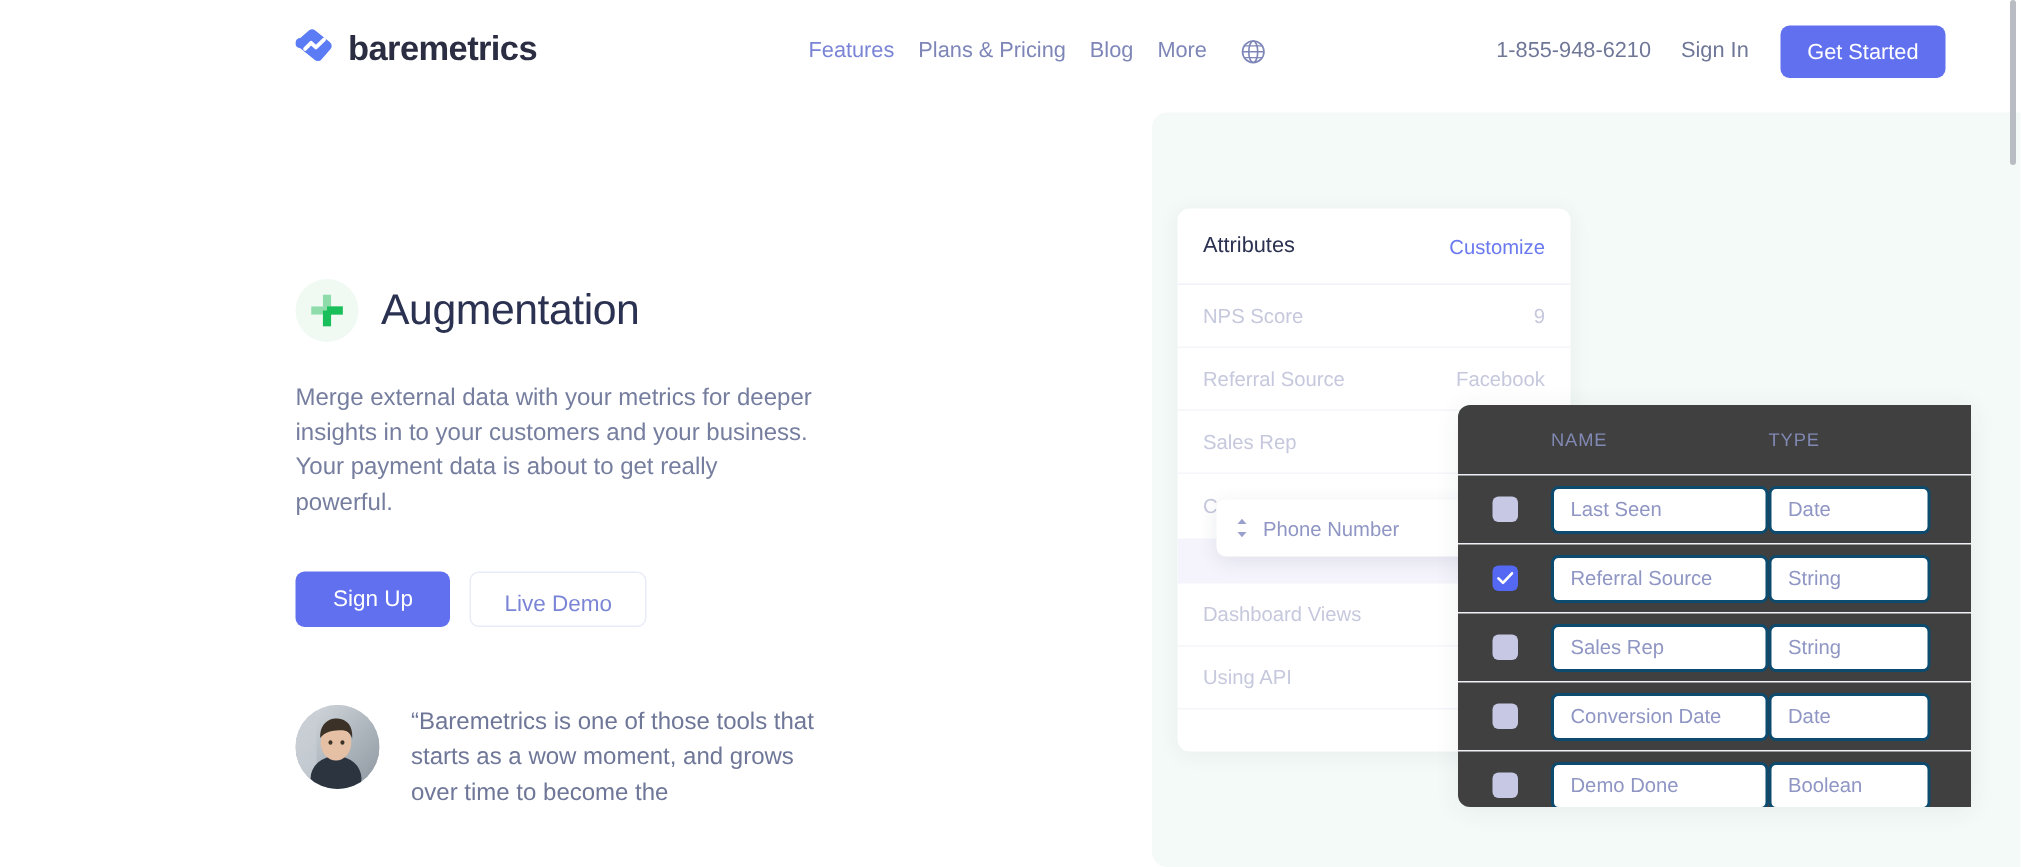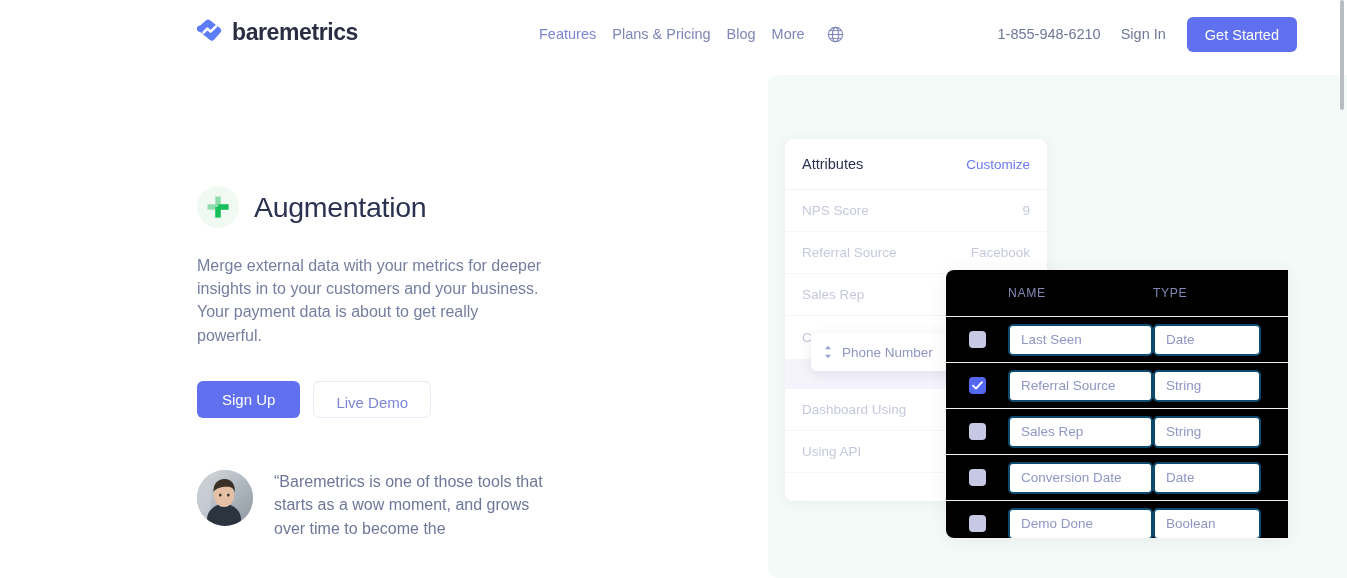--- a/index.html
+++ b/index.html
@@ -124,23 +124,23 @@
     background: #ffffff; border-radius: 6px;
     box-shadow: 0 3px 13px rgba(40,50,90,0.10);
     display: flex; align-items: center; padding: 0 12px;
     z-index: 18; font-size: 13.5px; color: #8f96c4;
   }
   .drag-handle { margin-right: 9px; color: #9aa0cd; font-size: 12px; line-height: 1; }
   .drag-name { flex: 1; }
   .drag-val { color: #2b3150; }
 
   .table-card {
-    position: absolute; left: 946px; top: 270px;
+    position: absolute; left: 972px; top: 270px;
     width: 342px; height: 268px;
-    background: #000000; border-radius: 8px 0 0 8px;
+    background: #404040; border-radius: 8px 0 0 8px;
     box-shadow: 0 2px 18px rgba(40,50,90,0.07);
     z-index: 20; overflow: hidden;
   }
   .tbl-head { height: 47px; display: flex; align-items: center; border-bottom: 1px solid #eef0f7; }
   .tbl-head .th {
     font-size: 12.2px; letter-spacing: 0.6px; color: #8189b4; text-transform: uppercase;
   }
   .col-check { width: 62px; display: flex; align-items: center; justify-content: center; flex: 0 0 auto; }
   .col-name  { width: 145px; flex: 0 0 auto; }
   .col-type  { width: 100px; flex: 0 0 auto; }
@@ -263,21 +263,21 @@
     <div class="attr-row">
       <span>Sales Rep</span>
       <span class="val">Sally Jo</span>
     </div>
     <div class="attr-row gap">
       <span>C</span>
       <span class="val"></span>
     </div>
     <div class="attr-row dropzone"></div>
     <div class="attr-row">
-      <span>Dashboard Using</span>
+      <span>Dashboard Views</span>
       <span class="val"></span>
     </div>
     <div class="attr-row">
       <span>Using API</span>
       <span class="val">T</span>
     </div>
   </div>
 
   <div class="drag-card">
     <svg class="drag-handle" width="10" height="14" viewBox="0 0 10 14">

